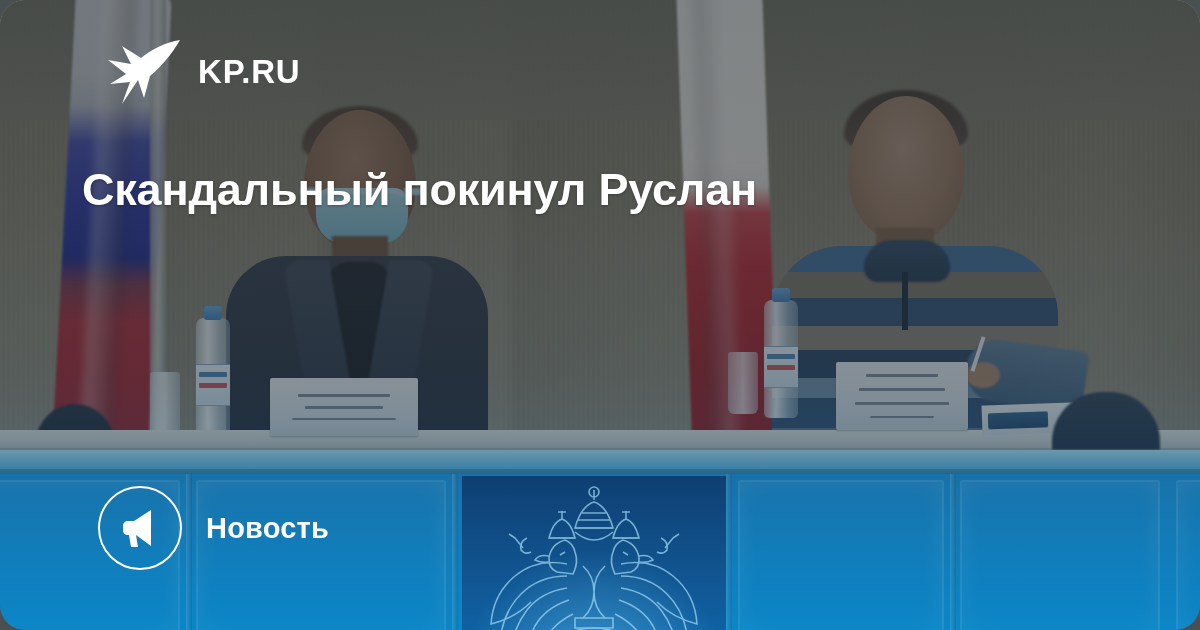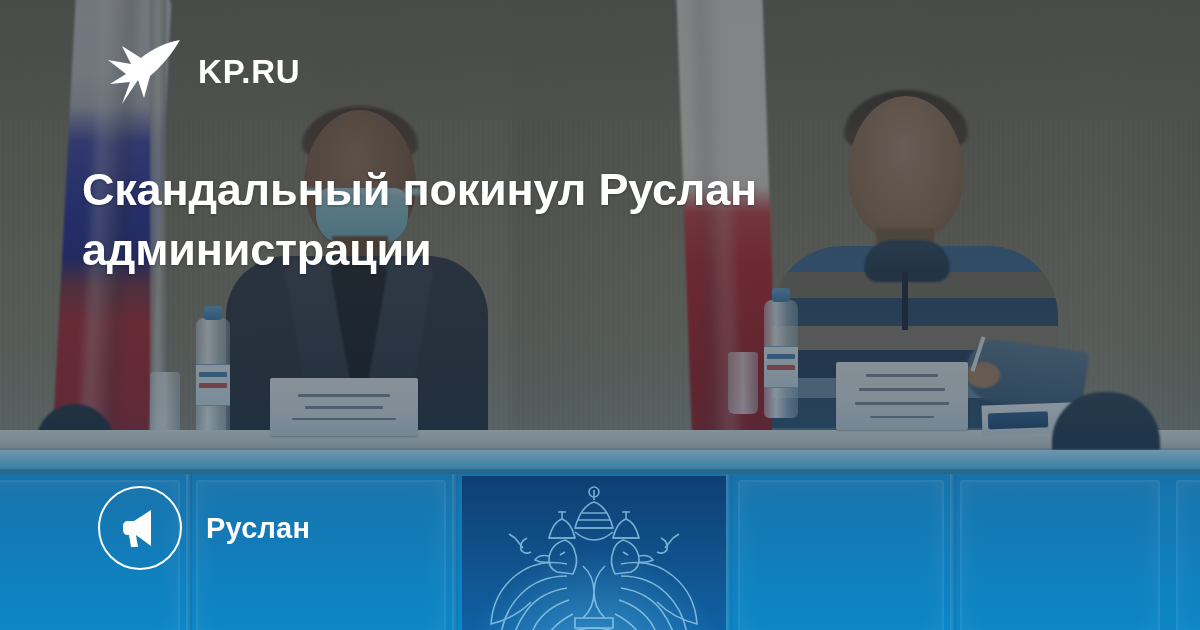--- a/index.html
+++ b/index.html
@@ -8,20 +8,21 @@
     overflow:hidden;
     background:#4a5052;
     font-family:"Liberation Sans", sans-serif;
   }
 
   .card {
     position:relative;
     width:1200px; height:630px;
     overflow:hidden;
     background:#555a5c;
+    border-radius:25px;
   }
 
   
   .photo {
     position:absolute; left:0; top:0;
     width:1200px; height:470px;
     overflow:hidden;
     background:#6b6c62;
   }
 
@@ -548,26 +549,25 @@
         L6 48 L26 46
         L18 68 L34 44
         L40 62 L46 40
         C56 32 68 18 76 4 Z"></path>
     </svg>
     <span class="logo-word">KP.RU</span>
   </div>
 
   <h1 class="headline">
     <span class="ln">Скандальный покинул Руслан</span>
-    <span class="ln">администрации</span>
   </h1>
 
   <div class="rubric">
     <span class="rubric-circle">
       <svg viewBox="0 0 46 46">
         <path fill="#ffffff" d="M34 5 L17 16 L11 16 C8 16 6 18 6 21 L6 25
           C6 28 8 30 11 30 L12 30 L14 42 L21 42 L19 30 L34 41 Z"></path>
       </svg>
     </span>
-    <span class="rubric-label">Руслан</span>
+    <span class="rubric-label">Новость</span>
   </div>
 
 </div>
 
 </body></html>

